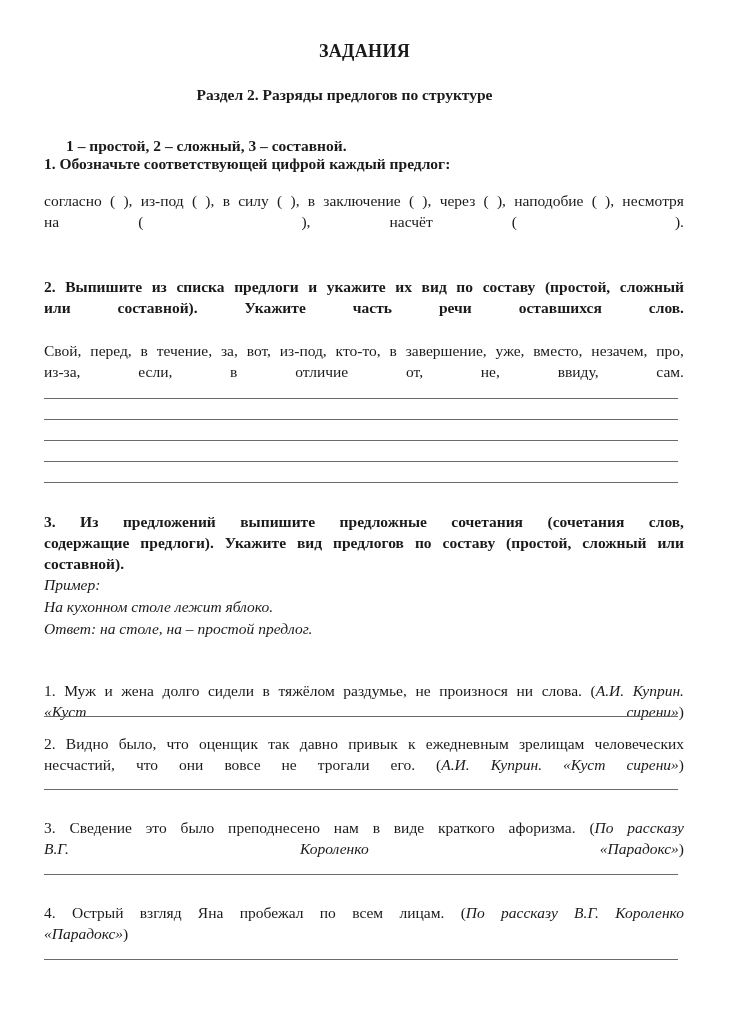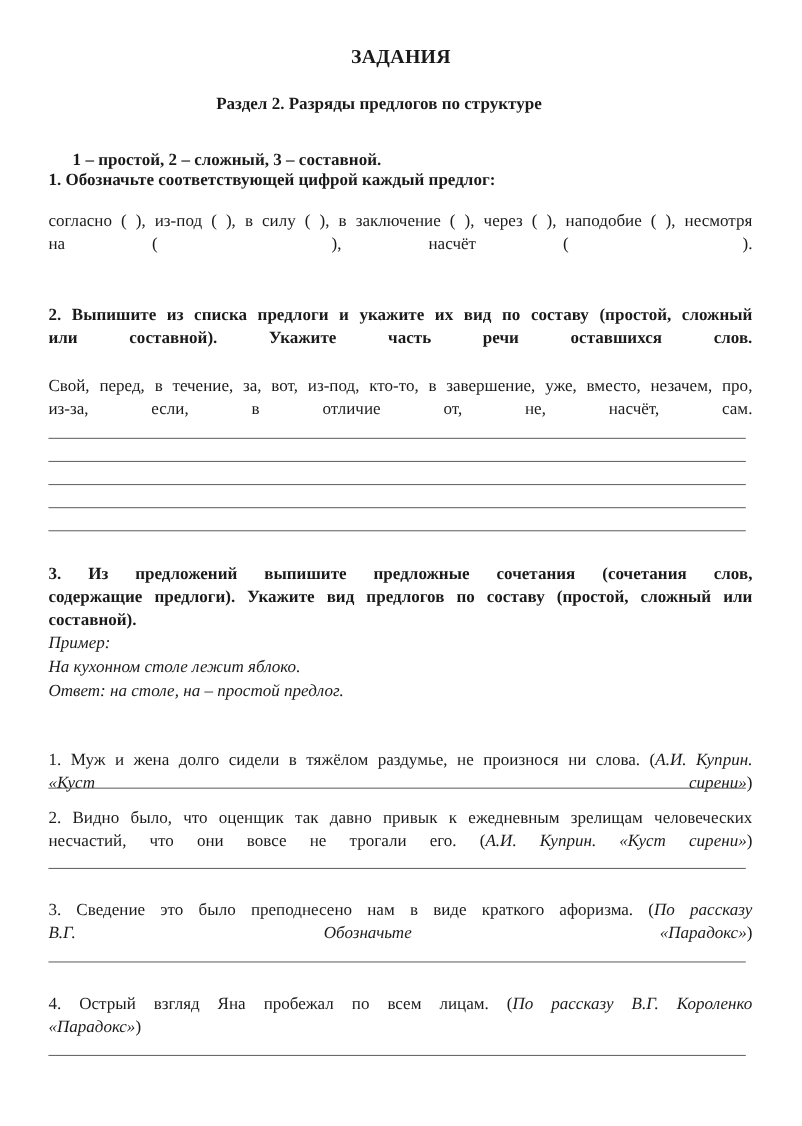--- a/index.html
+++ b/index.html
@@ -74,21 +74,21 @@
   <span style="display:block; white-space:pre;">на (  ), насчёт (  ).</span>
 </div>
 
 <div class="abs justify bold" style="top:276px;">
   <span class="j">2. Выпишите из списка предлоги и укажите их вид по составу (простой, сложный</span>
   <span style="display:block;">или составной). Укажите часть речи оставшихся слов.</span>
 </div>
 
 <div class="abs justify" style="top:340px;">
   <span class="j">Свой, перед, в течение, за, вот, из-под, кто-то, в завершение, уже, вместо, незачем, про,</span>
-  <span style="display:block;">из-за, если, в отличие от, не, насчёт, сам.</span>
+  <span style="display:block;">из-за, если, в отличие от, не, ввиду, сам.</span>
 </div>
 
 <div class="abs rule" style="top:398px;"></div>
 <div class="abs rule" style="top:419px;"></div>
 <div class="abs rule" style="top:440px;"></div>
 <div class="abs rule" style="top:461px;"></div>
 <div class="abs rule" style="top:482px;"></div>
 
 <div class="abs justify bold" style="top:511px;">
   <span class="j">3. Из предложений выпишите предложные сочетания (сочетания слов,</span>
@@ -107,21 +107,21 @@
 <div class="abs rule" style="top:716px;"></div>
 
 <div class="abs justify" style="top:733px;">
   <span class="j">2. Видно было, что оценщик так давно привык к ежедневным зрелищам человеческих</span>
   <span style="display:block;"><span>несчастий, что они вовсе не трогали его. (</span><span class="it">А.И. Куприн. «Куст сирени»</span><span>)</span></span>
 </div>
 <div class="abs rule" style="top:789px;"></div>
 
 <div class="abs justify" style="top:817px;">
   <span class="j"><span>3. Сведение это было преподнесено нам в виде краткого афоризма. (</span><span class="it">По рассказу</span></span>
-  <span style="display:block;"><span class="it">В.Г. Обозначьте «Парадокс»</span><span>)</span></span>
+  <span style="display:block;"><span class="it">В.Г. Короленко «Парадокс»</span><span>)</span></span>
 </div>
 <div class="abs rule" style="top:874px;"></div>
 
 <div class="abs justify" style="top:902px;">
   <span class="j"><span>4. Острый взгляд Яна пробежал по всем лицам. (</span><span class="it">По рассказу В.Г. Короленко</span></span>
   <span style="display:block;"><span class="it">«Парадокс»</span><span>)</span></span>
 </div>
 <div class="abs rule" style="top:959px;"></div>
 
 </body></html>

